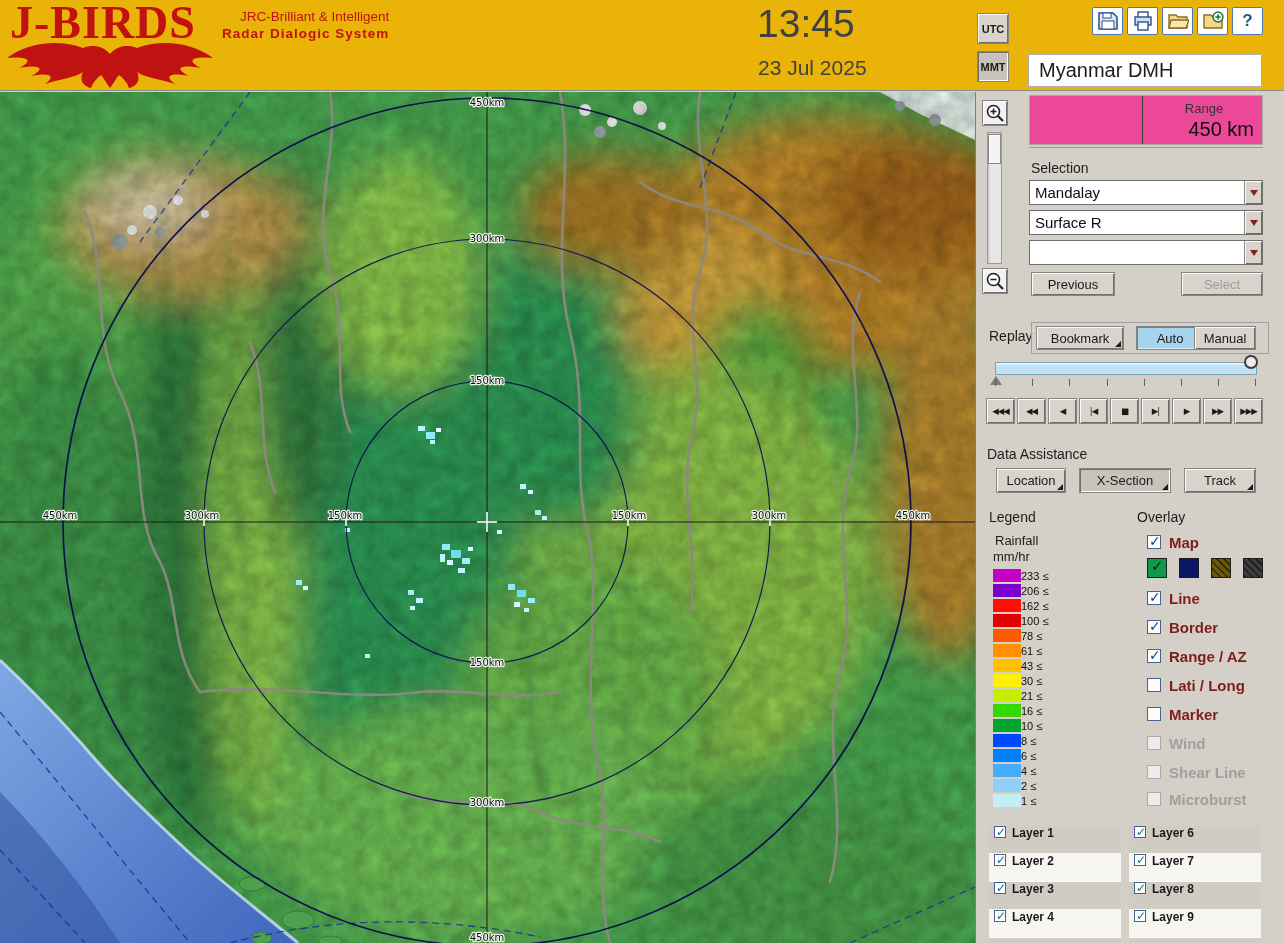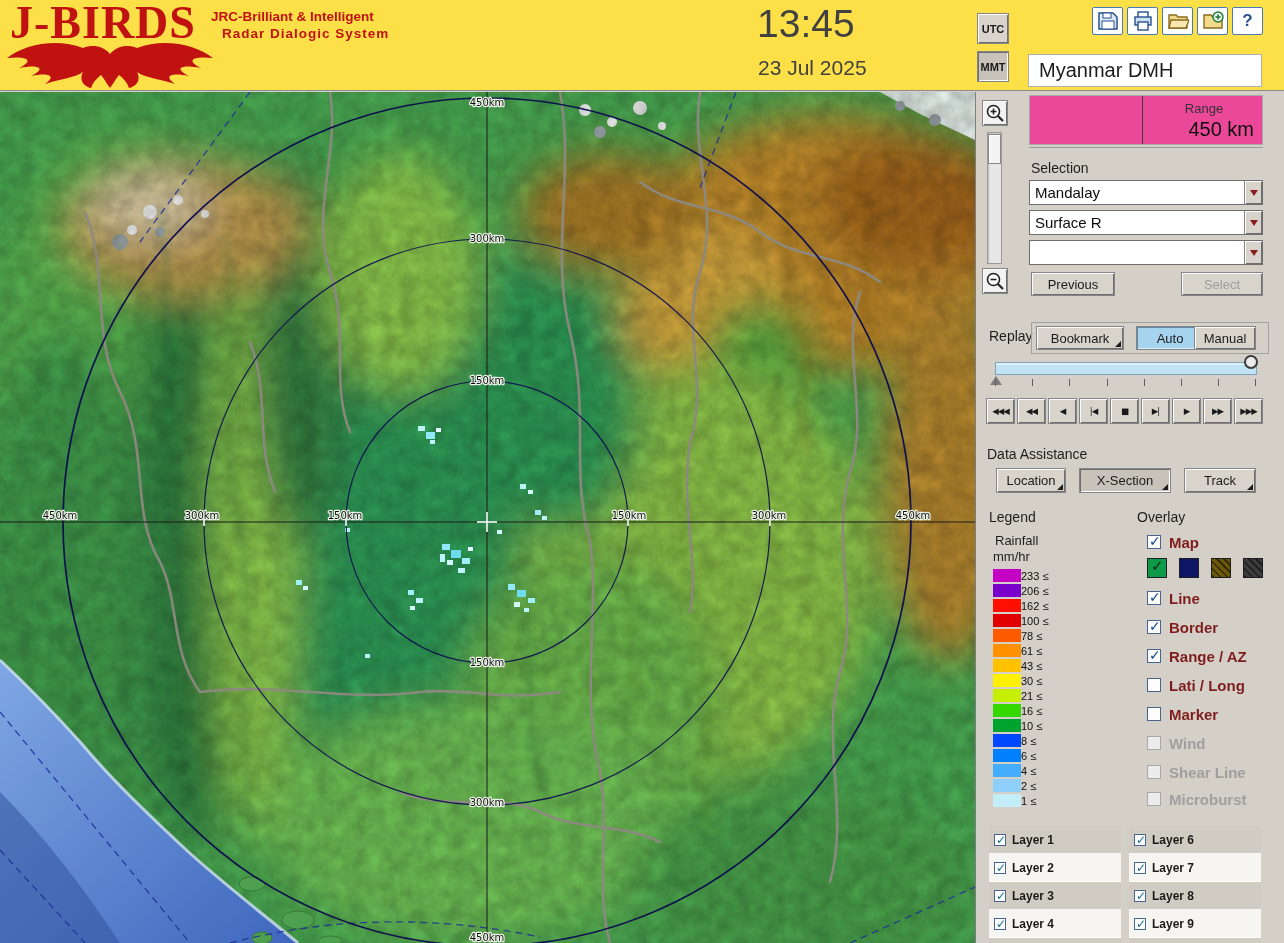--- a/index.html
+++ b/index.html
@@ -1,24 +1,24 @@
 <!DOCTYPE html>
 <html><head>
 <meta charset="utf-8">
 <style>
   *{margin:0;padding:0;box-sizing:border-box}
   html,body{background:#6e6e6e}
   .app{position:relative;width:1284px;height:943px;overflow:hidden;background:#d4d0c8;
        font-family:"Liberation Sans","DejaVu Sans",sans-serif;color:#222;-webkit-user-select:none;user-select:none}
 
   
-  .header{position:absolute;left:0;top:0;width:1284px;height:91px;background:#fde047;border-bottom:1px solid #8c8c8c}
+  .header{position:absolute;left:0;top:0;width:1284px;height:91px;background:#eab308;border-bottom:1px solid #8c8c8c}
   .brand-title{position:absolute;left:10px;top:-4px;font-family:"Liberation Serif","DejaVu Serif",serif;
                font-weight:bold;font-size:46px;color:#c11212;letter-spacing:1px}
-  .tagline1{position:absolute;left:211px;top:9px;font-size:13.5px;font-weight:bold;color:#c11212}
+  .tagline1{position:absolute;left:240px;top:9px;font-size:13.5px;font-weight:normal;color:#c11212}
   .tagline2{position:absolute;left:222px;top:26px;font-size:13.5px;font-weight:bold;color:#c11212;letter-spacing:1px}
   .eagle{position:absolute;left:4px;top:40px;width:212px;height:50px}
   .warnbox{position:absolute;left:670px;top:7px;width:80px;height:76px;background:#fbfbfb;border:1px solid #dcdcdc;
            display:flex;align-items:center;justify-content:center;font-size:15px;color:#8f8f8f}
   .clock-time{position:absolute;left:757px;top:2px;font-size:39px;color:#414141}
   .clock-date{position:absolute;left:758px;top:56px;font-size:21px;color:#414141}
 
   .btn{position:absolute;background:#d8d4cc;border:1px solid #858585;
        box-shadow:inset 1px 1px 0 #fcfcfc,inset -1px -1px 0 #6e6e6e;
        display:flex;align-items:center;justify-content:center;font-size:13px;color:#1a1a1a;cursor:default}
@@ -80,21 +80,21 @@
 
   .ov-row{position:absolute;left:171px;display:flex;align-items:center;gap:8px;height:20px}
   .ov-lb{font-size:15px;font-weight:bold;color:#7f1d1d}
   .ov-row.disabled .ov-lb{color:#9f9f9f}
   .sw{position:absolute;width:20px;height:20px;border:1px solid #1d1d1d}
   .sw.hatch{background-image:repeating-linear-gradient(45deg,rgba(0,0,0,.5) 0 2px,transparent 2px 5px)}
   .sw .chk{position:absolute;left:3px;top:-2px;font-size:15px;font-weight:bold;color:#04240e}
 
   .layers{position:absolute;left:13px;top:734px;width:272px;height:117px;overflow:hidden}
   .layer-row{display:flex;gap:8px;height:28px}
-  .layer-cell{width:132px;display:flex;align-items:center;gap:6px;padding-left:5px;border-bottom:1px solid rgba(255,255,255,.85)}
+  .layer-cell{width:132px;display:flex;align-items:flex-start;gap:6px;padding-left:5px;border-bottom:1px solid rgba(255,255,255,.85)}
   .layer-row.odd .layer-cell{background:#d0ccc3}
   .layer-row.even .layer-cell{background:#f6f5f2}
   .layer-lb{font-size:12px;font-weight:bold;color:#1b1b1b}
 </style>
 </head>
 <body>
 
 <div class="app">
 
   <div class="header">

